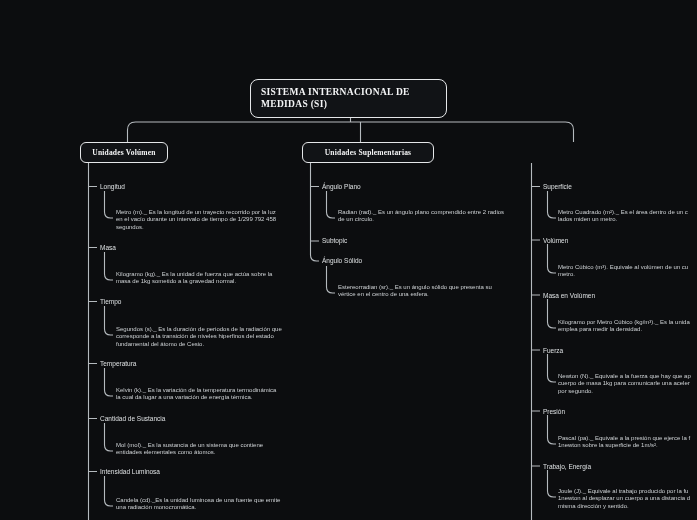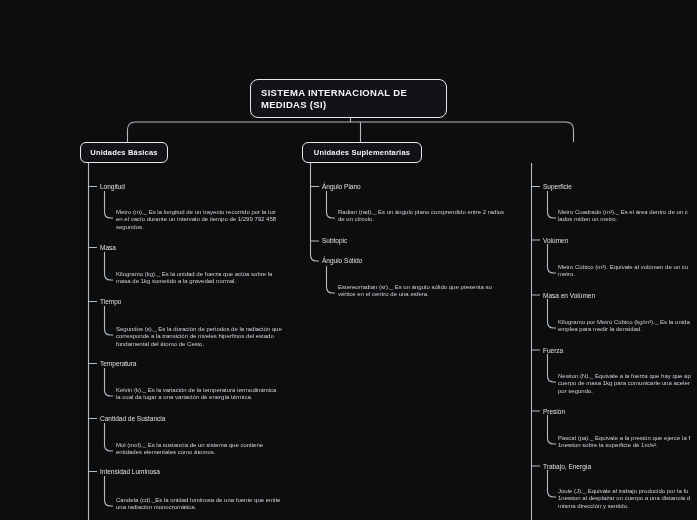--- a/index.html
+++ b/index.html
@@ -7,21 +7,21 @@
     width:697px;height:520px;overflow:hidden;position:relative;
     background:#0c0d0f;
     font-family:"Liberation Sans", sans-serif;
   }
   #canvas{position:absolute;inset:0;width:697px;height:520px;}
   svg.wires{position:absolute;left:0;top:0;width:697px;height:520px;}
   svg.wires path{stroke:#b5babe;stroke-width:1.1;fill:none;}
   .node{
     position:absolute;box-sizing:border-box;
     background:#111316;border:1.4px solid #e5e7e9;border-radius:8px;
-    color:#f4f5f6;display:flex;align-items:center;
+    color:#f4f5f6;display:flex;align-items:center;font-family:Liberation Serif, serif;
   }
   .node.root{padding:4px 10px;}
   .node.root .node-text{
     font-size:9.5px;font-weight:bold;letter-spacing:.3px;line-height:11.5px;
     white-space:pre-line;
   }
   .node.child{justify-content:center;border-radius:6px;border-width:1.2px;}
   .node.child .node-text{font-size:7.5px;font-weight:bold;letter-spacing:.2px;white-space:nowrap;}
   .topic{
     position:absolute;color:#dde0e2;font-size:6.5px;line-height:7px;white-space:nowrap;
@@ -65,23 +65,23 @@
     <path d="M547.5 415 V438 Q547.5 444 553.5 444 H556"></path>
     <path d="M547.5 470 V491 Q547.5 497 553.5 497 H556"></path>
   </svg>
 
   <div class="node root" style="left:250px;top:79px;width:197px;height:39px">
     <span class="node-text">SISTEMA INTERNACIONAL DE
 MEDIDAS (SI)</span>
   </div>
 
   <div class="node child" style="left:80px;top:142px;width:88px;height:21px">
-    <span class="node-text">Unidades Básicas</span>
+    <span class="node-text">Unidades Volúmen</span>
   </div>
-  <div class="node child" style="left:302px;top:142px;width:120px;height:21px">
+  <div class="node child" style="left:302px;top:142px;width:132px;height:21px">
     <span class="node-text">Unidades Suplementarias</span>
   </div>
 
   <div class="topic" style="left:100px;top:183px">Longitud</div>
   <div class="desc" style="left:116px;top:209px">Metro (m)._ Es la longitud de un trayecto recorrido por la luz
 en el vacío durante un intervalo de tiempo de 1/299 792 458
 segundos.</div>
 
   <div class="topic" style="left:100px;top:244px">Masa</div>
   <div class="desc" style="left:116px;top:271px">Kilogramo (kg)._ Es la unidad de fuerza que actúa sobre la

